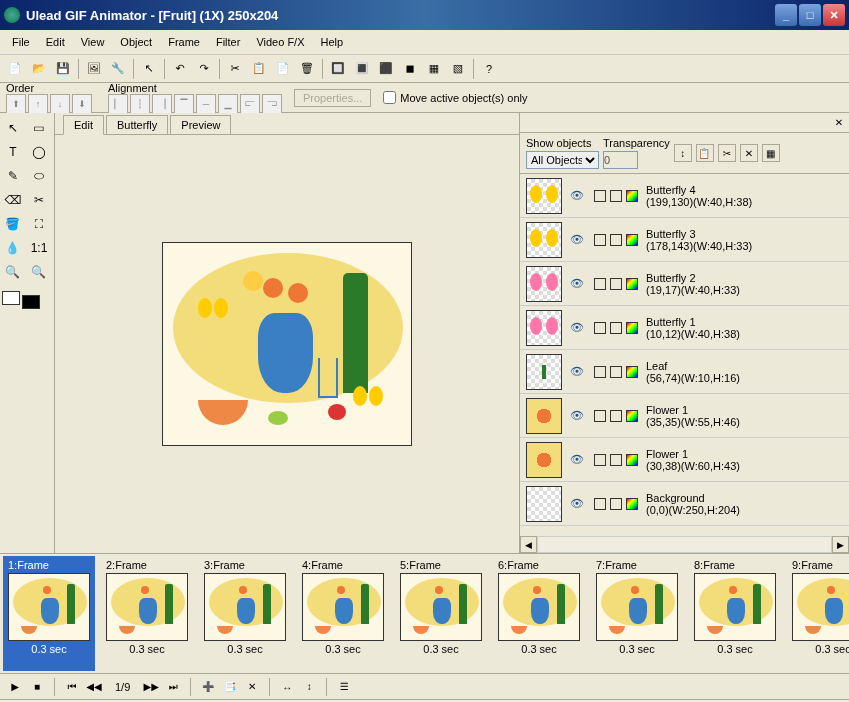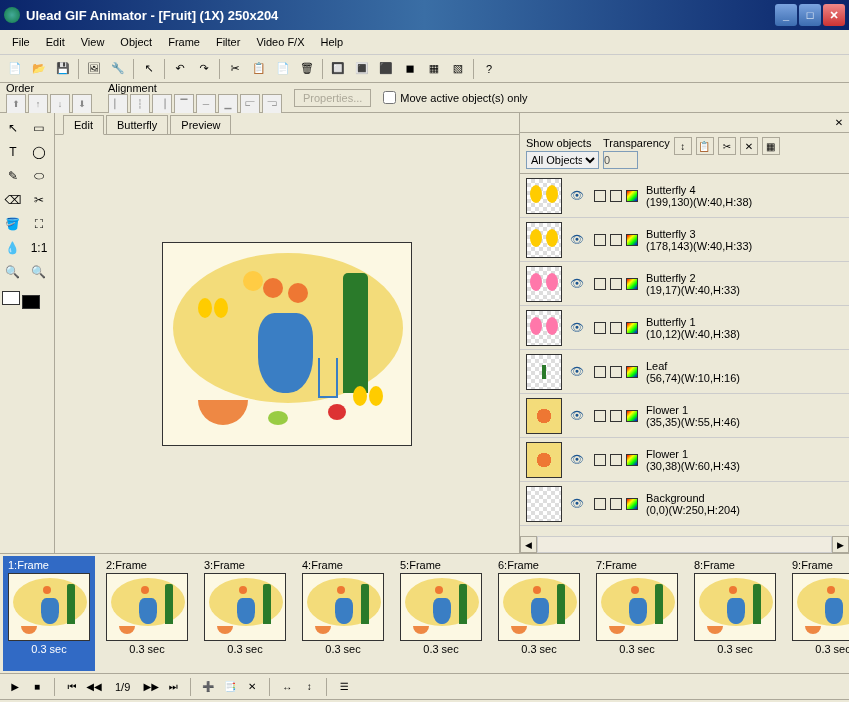--- a/index.html
+++ b/index.html
@@ -49,21 +49,21 @@
 .canvas .f3 { top: 28px; left: 80px; background: #fc4; }
 .canvas .bf { position: absolute; width: 30px; height: 24px; }
 .canvas .bf::before, .canvas .bf::after { content:''; position: absolute; width: 14px; height: 20px; background: #fc0; border-radius: 50%; }
 .canvas .bf::before { left: 0; }
 .canvas .bf::after { right: 0; }
 .canvas .b1 { top: 55px; left: 35px; }
 .canvas .b2 { bottom: 35px; left: 190px; }
 .layerspanel { width: 330px; background: #ece9d8; border-left: 1px solid #aca899; display: flex; flex-direction: column; }
 .layerhead { height: 20px; border-bottom: 1px solid #aca899; display: flex; justify-content: flex-end; align-items: center; padding-right: 4px; }
 .closex { width: 12px; height: 12px; font-size: 10px; text-align: center; cursor: pointer; }
-.layerctrl { padding: 4px 6px; display: flex; align-items: flex-start; gap: 4px; border-bottom: 1px solid #aca899; }
+.layerctrl { padding: 4px 6px; display: flex; align-items: center; gap: 4px; border-bottom: 1px solid #aca899; }
 .layerctrl .col { display: flex; flex-direction: column; }
 .layerctrl .label { font-size: 11px; margin-bottom: 2px; }
 .layerctrl select, .layerctrl input { border: 1px solid #7f9db9; font-size: 11px; height: 18px; }
 .layerctrl select { width: 73px; }
 .layerctrl input { width: 35px; background: #ece9d8; }
 .layerctrl .lbtn { width: 18px; height: 18px; border: 1px solid #aca899; display: flex; align-items: center; justify-content: center; font-size: 10px; }
 .layerlist { flex: 1; overflow-y: scroll; background: #ece9d8; }
 .layer { display: flex; align-items: center; padding: 3px 6px; border-bottom: 1px solid #ccc; height: 44px; }
 .layer .thumb { width: 36px; height: 36px; border: 1px solid #333; background: #fff; background-image: linear-gradient(45deg,#ddd 25%,transparent 25%,transparent 75%,#ddd 75%),linear-gradient(45deg,#ddd 25%,transparent 25%,transparent 75%,#ddd 75%); background-size: 8px 8px; background-position: 0 0,4px 4px; position: relative; margin-right: 8px; display: flex; align-items: center; justify-content: center; }
 .layer .eye { width: 18px; height: 14px; color: #1a5490; margin-right: 6px; }

